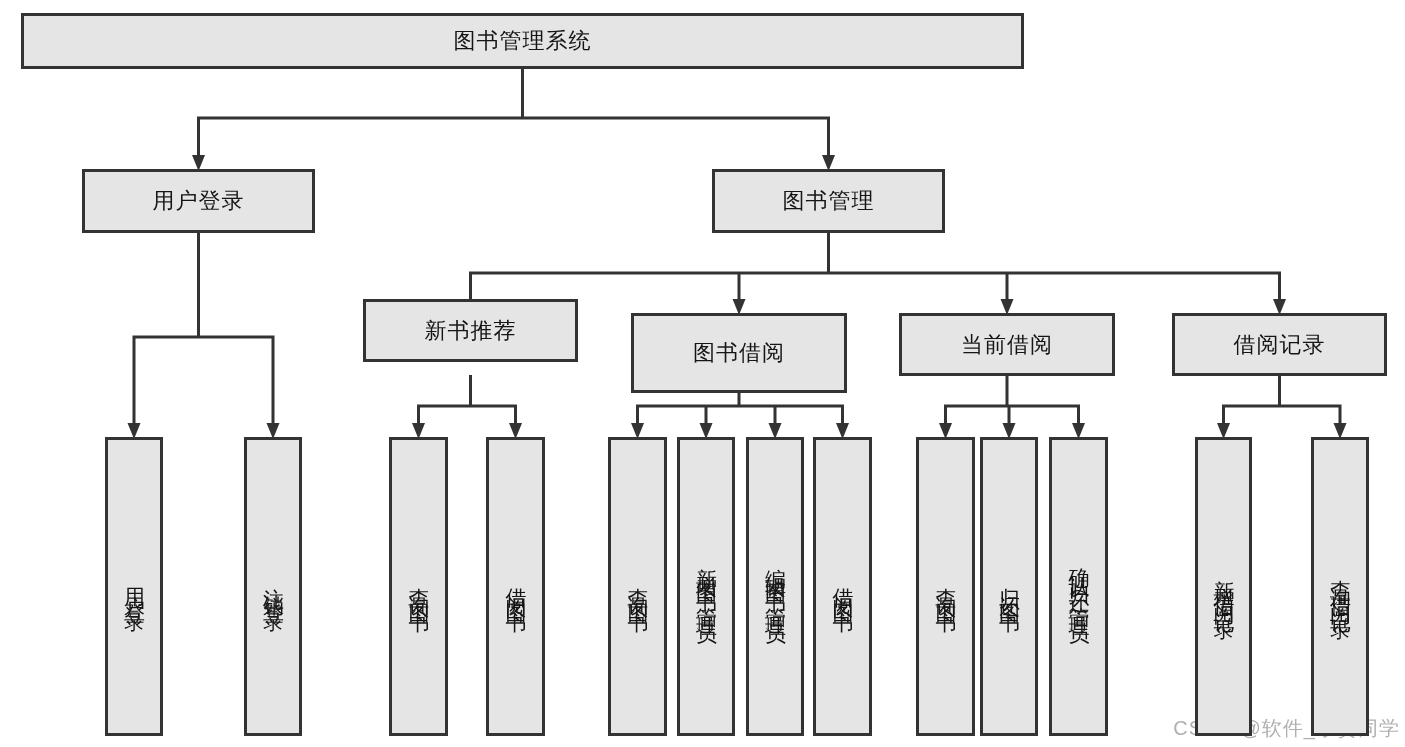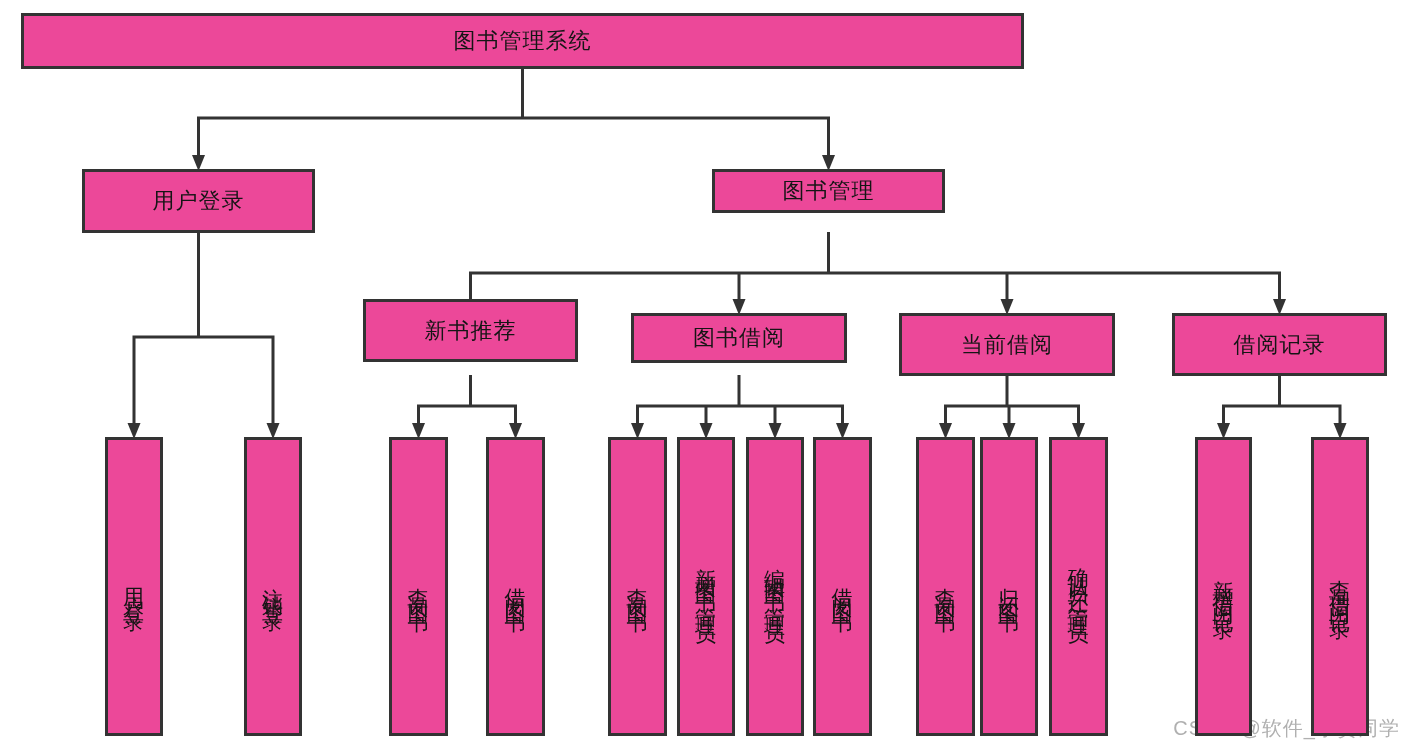--- a/index.html
+++ b/index.html
@@ -20,25 +20,26 @@
     left: 0;
     top: 0;
     width: 1405px;
     height: 747px;
     pointer-events: none;
   }
   .node {
     position: absolute;
     box-sizing: border-box;
     border: 3px solid #8b5cf6;
-    background: #ec4899;
+    background: #e5e5e5;
     display: flex;
     align-items: center;
     justify-content: center;
     color: #151515;
+    font-family: Liberation Serif, serif;
   }
   .node.h {
     font-size: 22px;
     letter-spacing: 1px;
     white-space: nowrap;
   }
   .node.v {
     font-size: 21px;
   }
   .node.v .lbl {
@@ -89,27 +90,27 @@
       <polygon points="1333.5,423 1346.5,423 1340,439" fill="#333333"></polygon>
       <path d="M 1279.5 375 L 1279.5 406 M 1223.5 406 L 1340 406 M 1223.5 404.5 L 1223.5 428 M 1340 404.5 L 1340 428" stroke="#333333" stroke-width="3" fill="none"></path>
     </svg>
   <div class="watermark" style="color: rgb(176, 176, 176);">CSDN @软件_小贺同学</div>
 <div class="node h" style="left: 21px; top: 13px; width: 1003px; height: 56px; border-color: rgb(51, 51, 51); color: rgb(21, 21, 21);">
       <span class="lbl">图书管理系统</span>
     </div>
     <div class="node h" style="left: 82px; top: 169px; width: 233px; height: 64px; border-color: rgb(51, 51, 51); color: rgb(21, 21, 21);">
       <span class="lbl">用户登录</span>
     </div>
-    <div class="node h" style="left: 712px; top: 169px; width: 233px; height: 44px; border-color: rgb(51, 51, 51); color: rgb(21, 21, 21);">
+    <div class="node h" style="left: 712px; top: 169px; width: 233px; height: 64px; border-color: rgb(51, 51, 51); color: rgb(21, 21, 21);">
       <span class="lbl">图书管理</span>
     </div>
     <div class="node h" style="left: 363px; top: 299px; width: 215px; height: 63px; border-color: rgb(51, 51, 51); color: rgb(21, 21, 21);">
       <span class="lbl">新书推荐</span>
     </div>
-    <div class="node h" style="left: 631px; top: 313px; width: 216px; height: 50px; border-color: rgb(51, 51, 51); color: rgb(21, 21, 21);">
+    <div class="node h" style="left: 631px; top: 313px; width: 216px; height: 80px; border-color: rgb(51, 51, 51); color: rgb(21, 21, 21);">
       <span class="lbl">图书借阅</span>
     </div>
     <div class="node h" style="left: 899px; top: 313px; width: 216px; height: 63px; border-color: rgb(51, 51, 51); color: rgb(21, 21, 21);">
       <span class="lbl">当前借阅</span>
     </div>
     <div class="node h" style="left: 1172px; top: 313px; width: 215px; height: 63px; border-color: rgb(51, 51, 51); color: rgb(21, 21, 21);">
       <span class="lbl">借阅记录</span>
     </div>
     <div class="node v" style="left: 105px; top: 437px; width: 58px; height: 299px; border-color: rgb(51, 51, 51); color: rgb(21, 21, 21);">
       <span class="lbl">用户登录</span>

